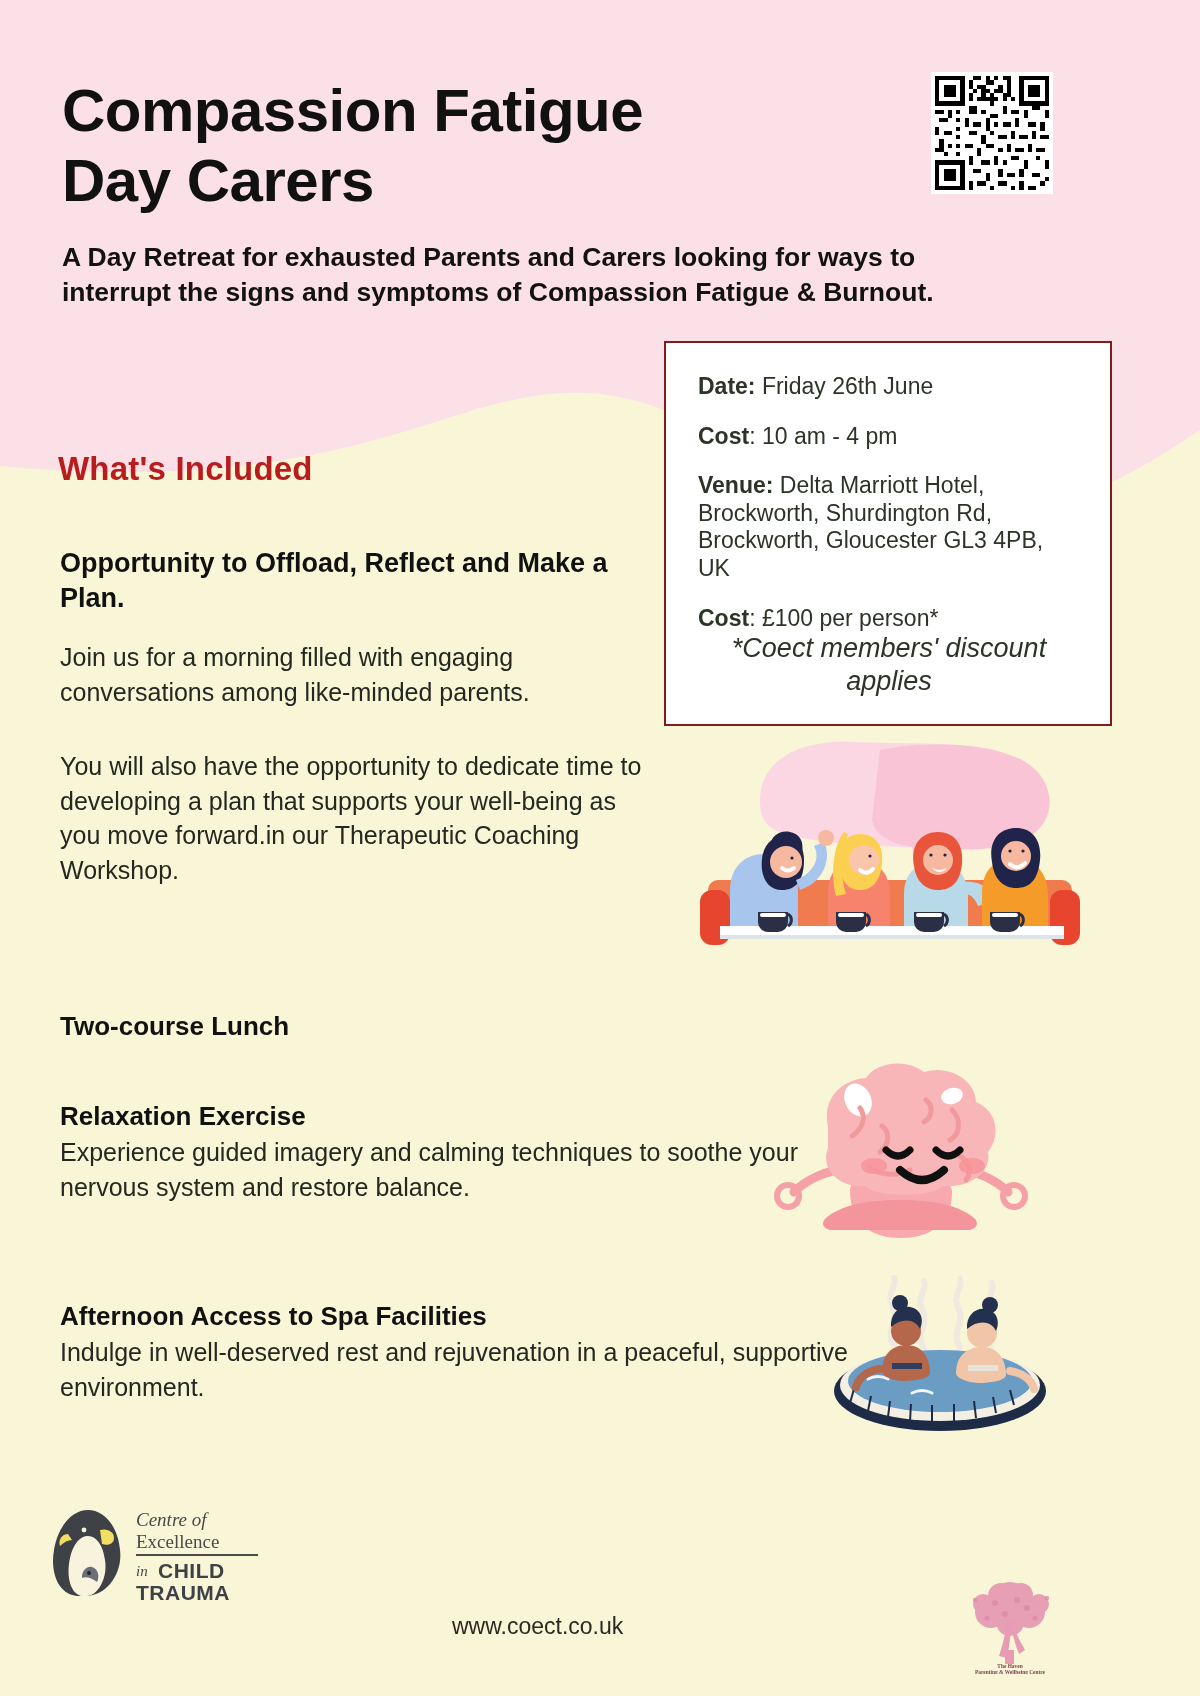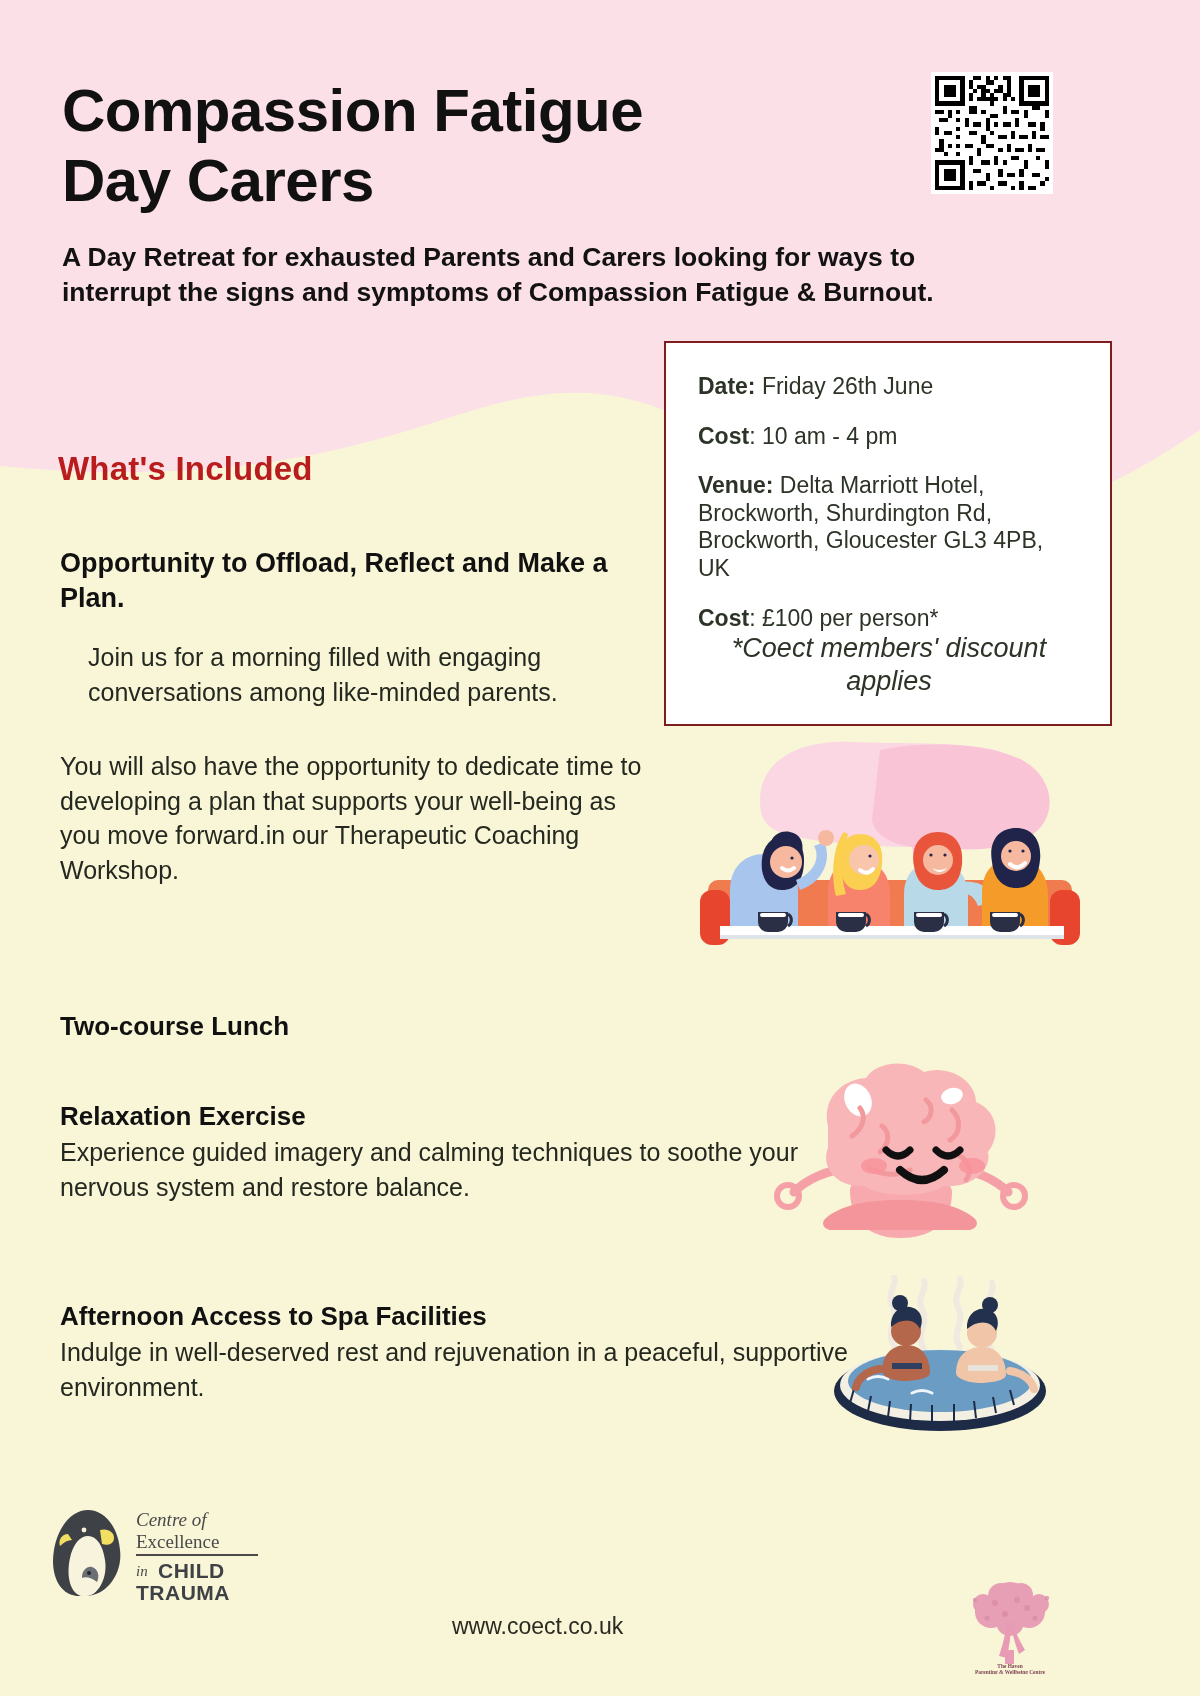--- a/index.html
+++ b/index.html
@@ -120,21 +120,21 @@
     margin: 0;
     font-size: 25px;
     line-height: 1.38;
     color: #24281f;
     font-weight: 400;
   }
   .block p + p { margin-top: 40px; }
 
   .b-offload { top: 546px; width: 600px; }
   .b-offload h3 { font-size: 27px; line-height: 1.3; }
-  .b-offload .body { margin-top: 24px; margin-left: 28px; }
+  .b-offload .body { margin-top: 24px; }
   .b-lunch  { top: 1010px; width: 600px; }
   .b-relax  { top: 1100px; width: 740px; }
   .b-spa    { top: 1300px; width: 790px; }
 
   
   .ill { position: absolute; }
   .ill svg { display: block; }
   .ill-women { left: 700px; top: 730px; width: 380px; height: 225px; }
   .ill-brain { left: 730px; top: 1040px; width: 320px; height: 215px; }
   .ill-spa   { left: 820px; top: 1275px; width: 240px; height: 165px; }

